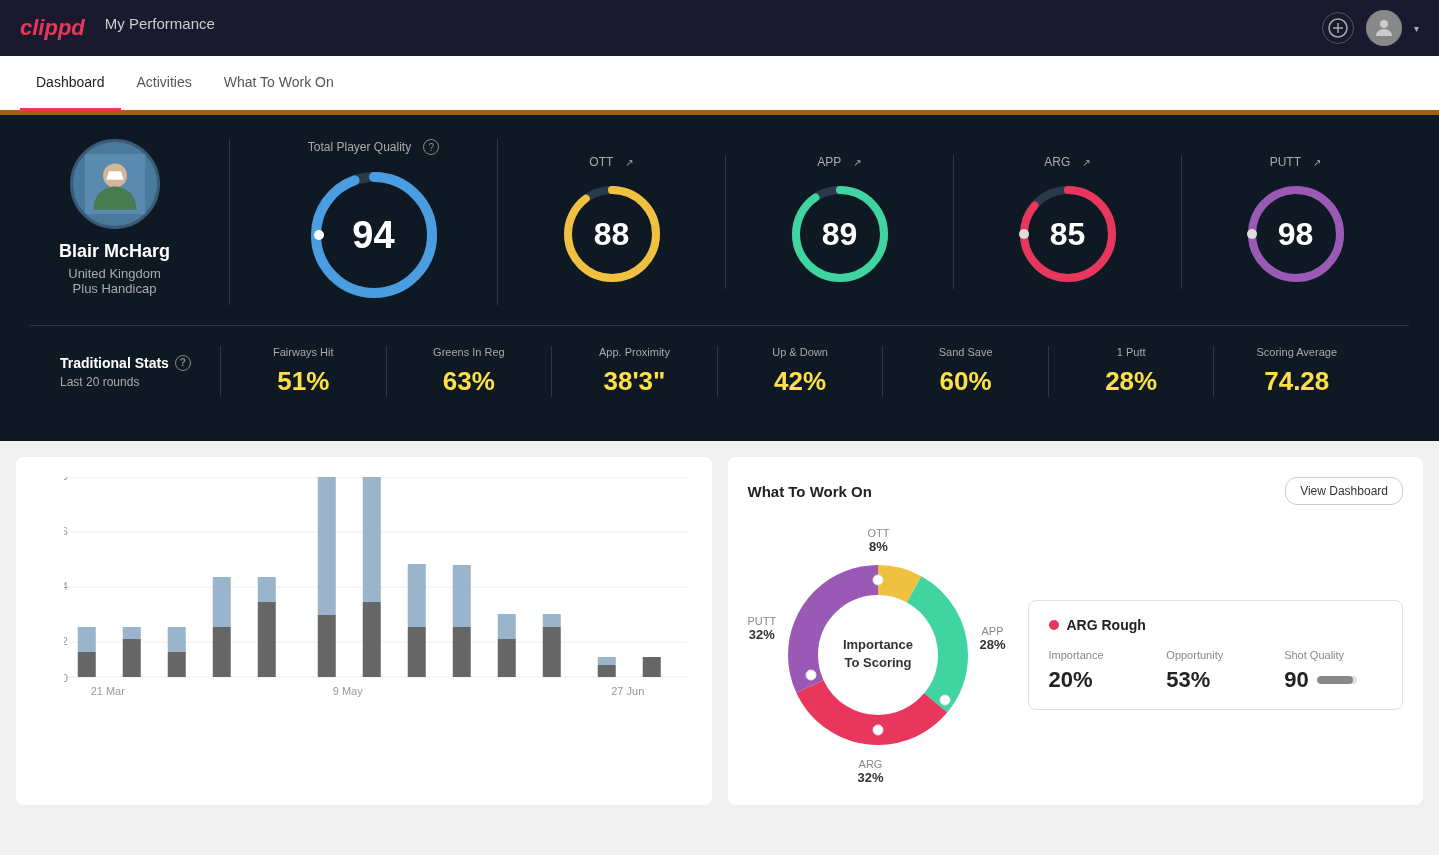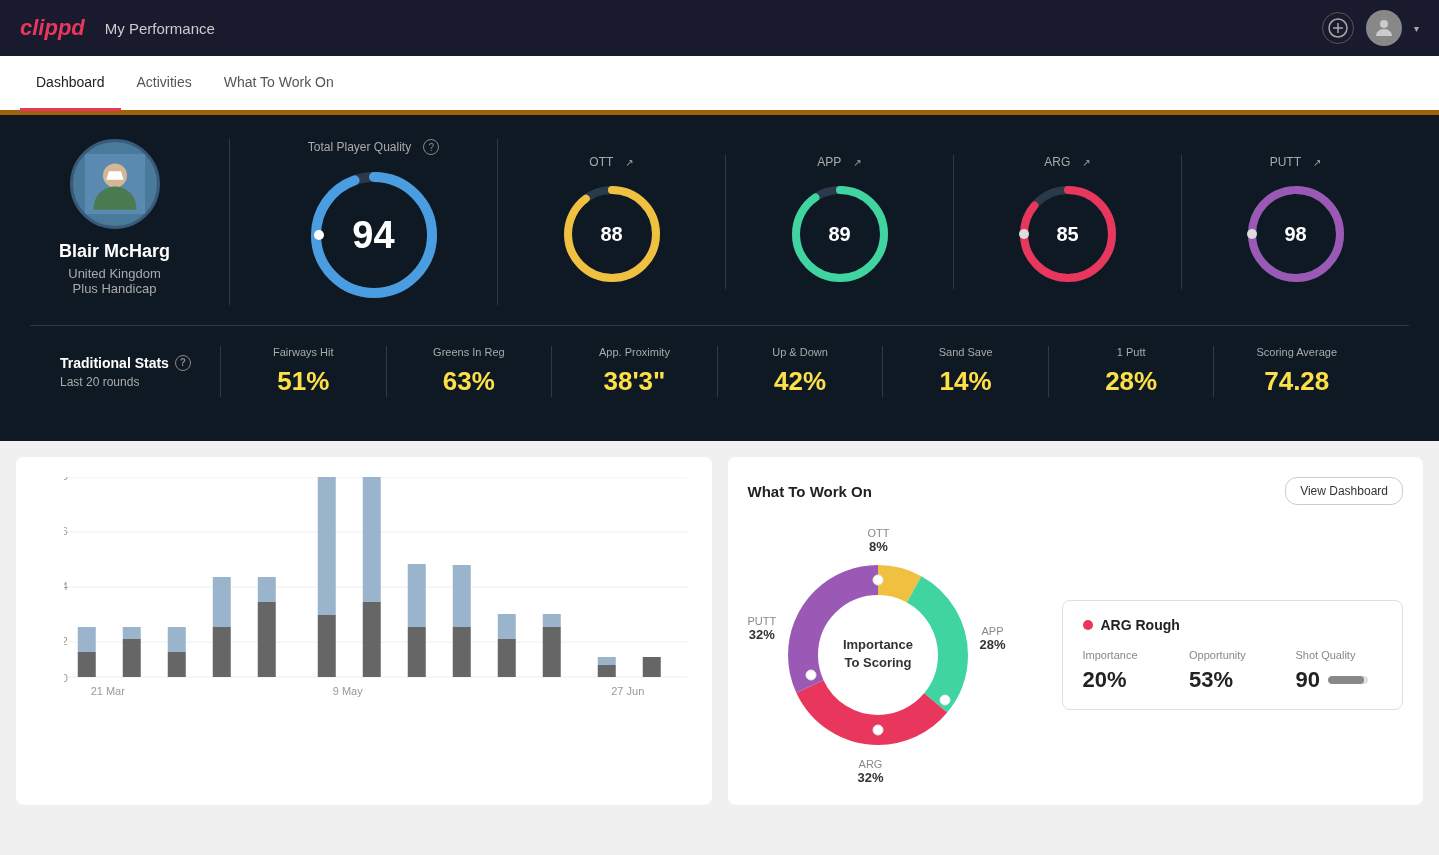--- a/index.html
+++ b/index.html
@@ -9,21 +9,21 @@
     .header {
       background: #1a1a2e;
       display: flex;
       align-items: center;
       padding: 0 20px;
       height: 56px;
       justify-content: space-between;
     }
     .logo { color: #e8365d; font-size: 22px; font-weight: 700; font-style: italic; }
     .header-title { color: #ccc; font-size: 15px; margin-left: 20px; }
-    .header-left { display: flex; align-items: center; }
+    .header-left { display: flex; align-items: flex-start; }
     .header-right { display: flex; align-items: center; gap: 12px; }
     .header-icon { width: 32px; height: 32px; border-radius: 50%; border: 1px solid #555; display: flex; align-items: center; justify-content: center; color: #ccc; font-size: 18px; cursor: pointer; }
     .avatar-header { width: 36px; height: 36px; border-radius: 50%; background: #888; overflow: hidden; display: flex; align-items: center; justify-content: center; color: #fff; font-size: 12px; }
 
     
     .tabs {
       background: #fff;
       display: flex;
       border-bottom: 5px solid #a16207;
       padding: 0 20px;
@@ -56,21 +56,21 @@
     
     .metrics { display: flex; flex: 1; align-items: center; padding-left: 30px; gap: 0; }
     .metric-item { flex: 1; display: flex; flex-direction: column; align-items: center; border-right: 1px solid #2a3a4a; padding: 0 20px; }
     .metric-item:last-child { border-right: none; }
     .metric-label { font-size: 12px; color: #aaa; margin-bottom: 10px; display: flex; align-items: center; gap: 12px; }
     .metric-label .arrow { color: #aaa; font-size: 10px; }
 
     
     .gauge-container { position: relative; width: 110px; height: 110px; }
     .gauge-container svg { width: 110px; height: 110px; transform: rotate(-90deg); }
-    .gauge-value { position: absolute; top: 50%; left: 50%; transform: translate(-50%, -50%); font-size: 20px; font-weight: 700; color: #fff; }
+    .gauge-value { position: absolute; top: 50%; left: 50%; transform: translate(-50%, -50%); font-size: 32px; font-weight: 700; color: #fff; }
     .tpq-gauge { width: 140px; height: 140px; }
     .tpq-gauge svg { width: 140px; height: 140px; }
     .tpq-value { font-size: 38px; }
 
     
     .traditional-stats {
       background: #0f1923;
       border-top: 1px solid #2a3a4a;
       display: flex;
       align-items: center;
@@ -97,21 +97,21 @@
     .legend-dot { width: 12px; height: 12px; }
     .all-activities-btn { border: 1px solid #ccc; padding: 6px 14px; font-size: 12px; color: #333; background: #fff; border-radius: 4px; cursor: pointer; }
 
     
     .wtwo-header { display: flex; align-items: center; justify-content: space-between; margin-bottom: 20px; }
     .wtwo-title { font-size: 15px; font-weight: 600; color: #222; }
     .view-dashboard-btn { border: 1px solid #ccc; padding: 6px 14px; font-size: 12px; color: #333; background: #fff; border-radius: 12px; cursor: pointer; }
     .wtwo-content { display: flex; align-items: center; gap: 20px; }
 
     
-    .arg-card { border: 1px solid #e0e0e0; border-radius: 8px; padding: 16px 20px; flex: 1; margin-left: 34px; }
+    .arg-card { border: 1px solid #e0e0e0; border-radius: 8px; padding: 16px 20px; flex: 1; }
     .arg-card-title { display: flex; align-items: center; gap: 8px; font-size: 14px; font-weight: 600; color: #222; margin-bottom: 16px; }
     .arg-dot { width: 10px; height: 10px; border-radius: 50%; background: #e8365d; }
     .arg-metrics { display: flex; gap: 20px; }
     .arg-metric { flex: 1; }
     .arg-metric-label { font-size: 11px; color: #888; margin-bottom: 6px; }
     .arg-metric-value { font-size: 22px; font-weight: 700; color: #222; }
     .shot-quality-bar { display: flex; align-items: center; gap: 8px; }
     .sq-bar { width: 40px; height: 8px; background: #e0e0e0; border-radius: 4px; overflow: hidden; }
     .sq-fill { height: 100%; background: #888; border-radius: 4px; }
 
@@ -262,21 +262,21 @@
     <div class="trad-stat">
       <div class="trad-stat-label">App. Proximity</div>
       <div class="trad-stat-value">38'3"</div>
     </div>
     <div class="trad-stat">
       <div class="trad-stat-label">Up &amp; Down</div>
       <div class="trad-stat-value">42%</div>
     </div>
     <div class="trad-stat">
       <div class="trad-stat-label">Sand Save</div>
-      <div class="trad-stat-value">14%</div>
+      <div class="trad-stat-value">60%</div>
     </div>
     <div class="trad-stat">
       <div class="trad-stat-label">1 Putt</div>
       <div class="trad-stat-value">28%</div>
     </div>
     <div class="trad-stat">
       <div class="trad-stat-label">Scoring Average</div>
       <div class="trad-stat-value">74.28</div>
     </div>
   </div>

